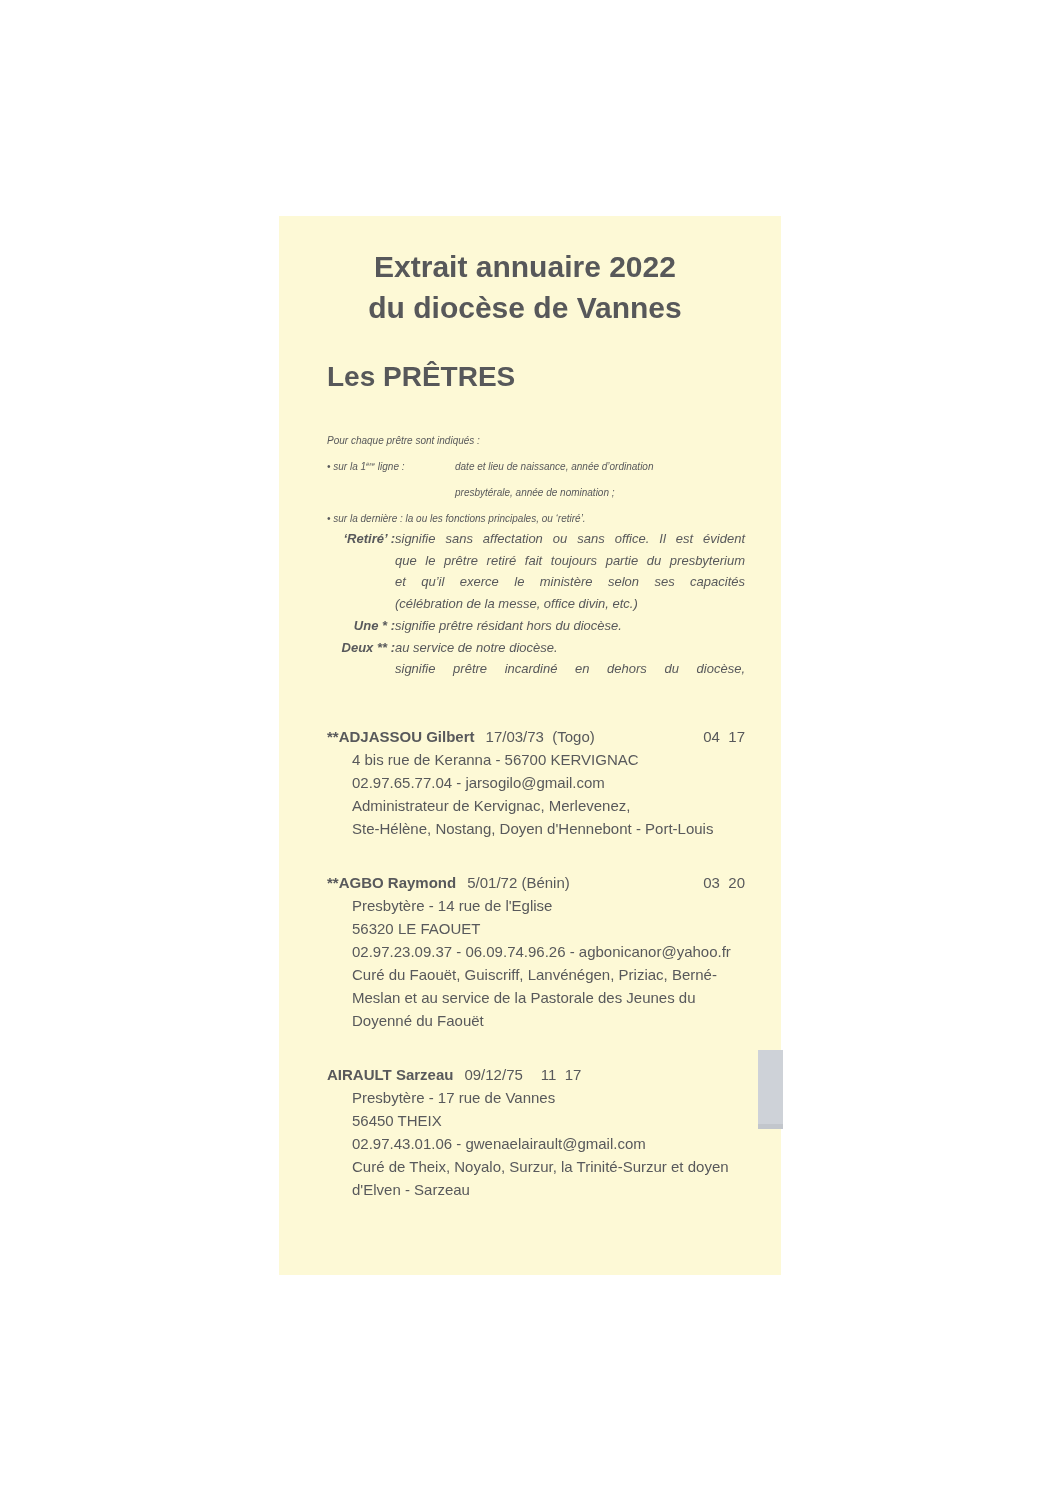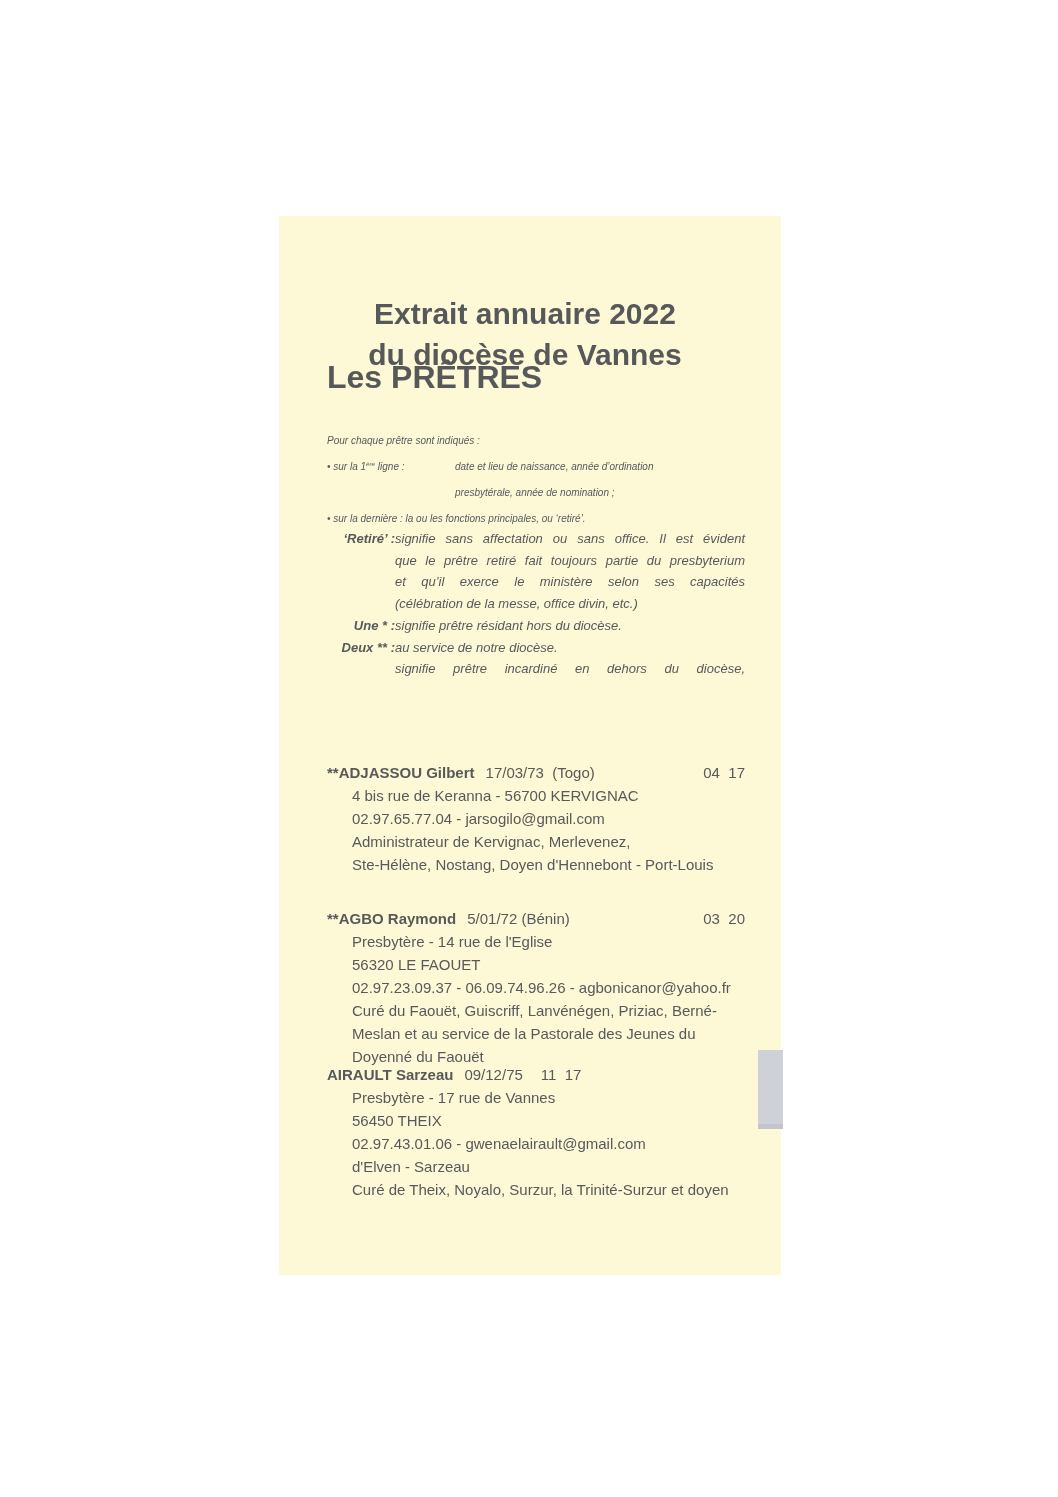--- a/index.html
+++ b/index.html
@@ -26,28 +26,27 @@
   .doc-title {
     position: absolute;
     left: 0;
     right: 10px;
     top: 30px;
     text-align: center;
     font-weight: bold;
     font-size: 30px;
     line-height: 41px;
     color: #57585a;
-    margin-top: 47px;
   }
   .section-heading {
     position: absolute;
     left: 48px;
     top: 144px;
     font-weight: bold;
-    font-size: 32px;
+    font-size: 28px;
     line-height: 34px;
     color: #57585a;
   }
   .intro {
     position: absolute;
     left: 48px;
     top: 212px;
     width: 418px;
     font-style: italic;
     font-size: 10px;
@@ -89,21 +88,21 @@
     line-height: 23px;
   }
   .entry-head {
     display: flex;
     align-items: baseline;
     white-space: pre;
   }
   .entry-prefix, .entry-name { font-weight: bold; }
   .entry-meta { margin-left: 11px; white-space: pre; }
   .entry-years-inline { margin-left: 18px; white-space: pre; }
-  .entry-years-right { margin-left: auto; white-space: pre; margin-top: 36px; }
+  .entry-years-right { margin-left: auto; white-space: pre; }
   .entry-line {
     padding-left: 25px;
     white-space: nowrap;
   }
   .scroll-thumb {
     position: absolute;
     left: 758px;
     top: 1050px;
     width: 25px;
     height: 79px;
@@ -194,19 +193,19 @@
 
   <div class="entry" style="top:847px;">
     <div class="entry-head">
       <span class="entry-name">AIRAULT Sarzeau</span>
       <span class="entry-meta">09/12/75</span>
       <span class="entry-years-inline">11  17</span>
     </div>
     <div class="entry-line">Presbytère - 17 rue de Vannes</div>
     <div class="entry-line">56450 THEIX</div>
     <div class="entry-line">02.97.43.01.06 - gwenaelairault@gmail.com</div>
+    <div class="entry-line">Curé de Theix, Noyalo, Surzur, la Trinité-Surzur et doyen</div>
     <div class="entry-line">d'Elven - Sarzeau</div>
-    <div class="entry-line">Curé de Theix, Noyalo, Surzur, la Trinité-Surzur et doyen</div>
   </div>
 
 </div>
 
 <div class="scroll-thumb"></div>
 
 </body></html>

